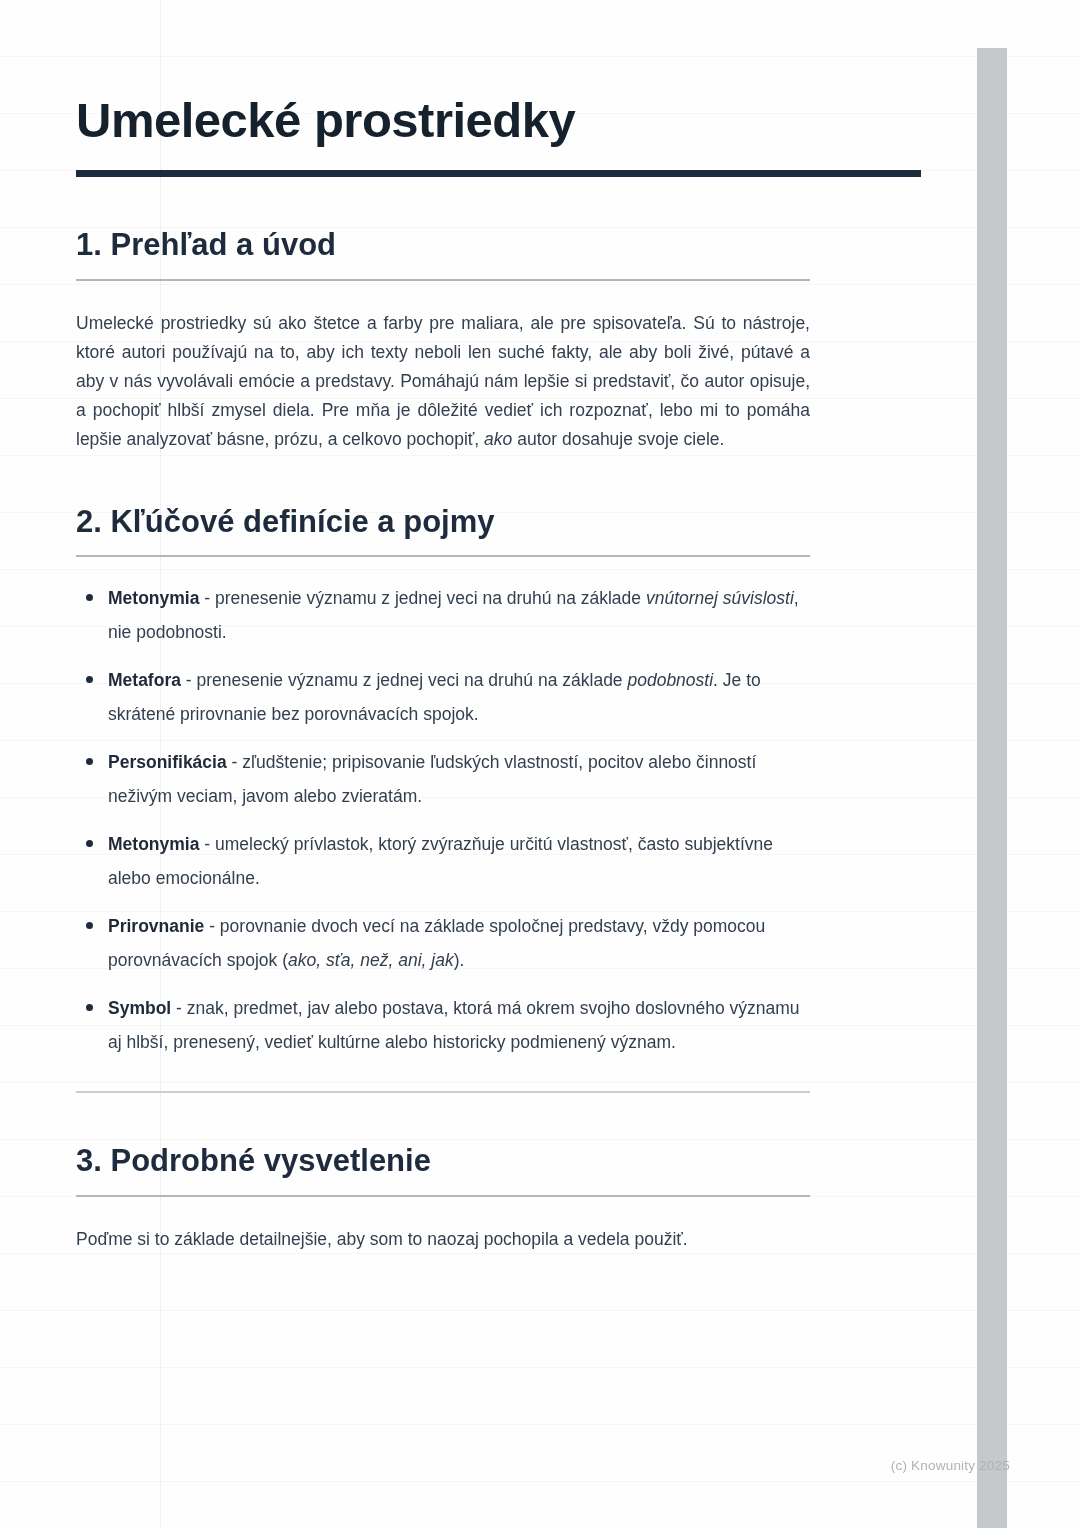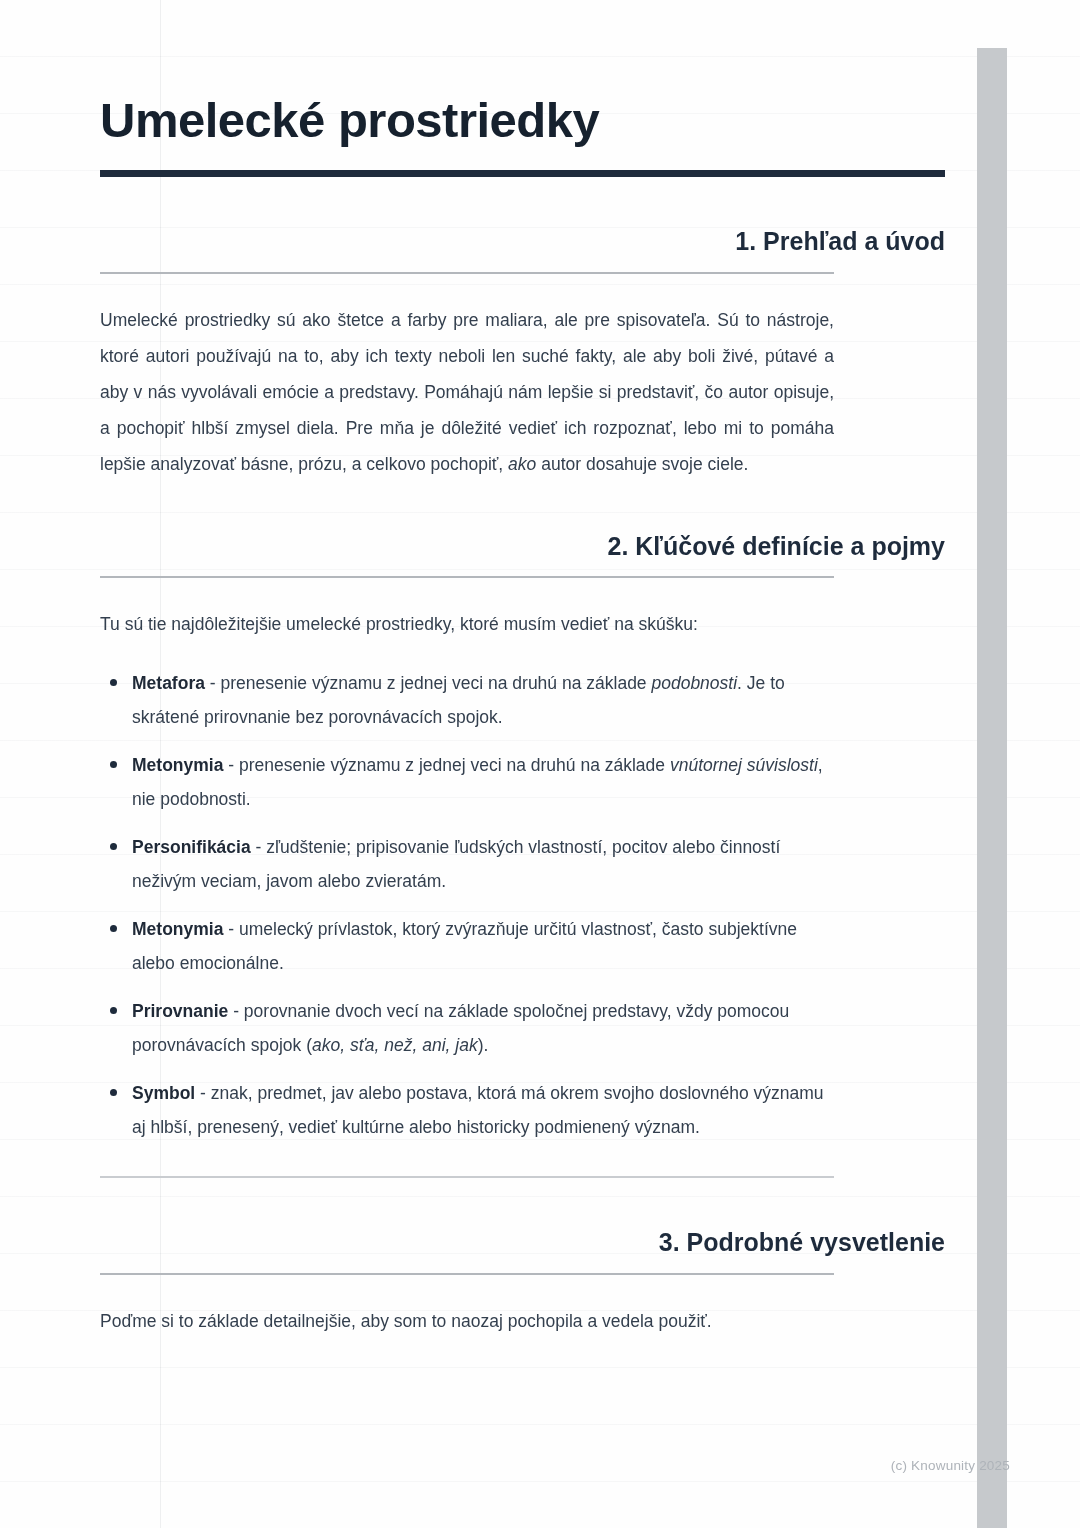--- a/index.html
+++ b/index.html
@@ -35,21 +35,21 @@
     position: absolute;
     left: 977px;
     top: 48px;
     width: 30px;
     height: 1480px;
     background: #c6c9cc;
     z-index: 2;
   }
   .content {
     position: absolute;
-    left: 100px;
+    left: 76px;
     top: 0;
     width: 845px;
     z-index: 3;
     color: #333f4e;
   }
   h1.doc-title {
     margin: 94px 0 0 0;
     font-size: 49px;
     line-height: 1.1;
     font-weight: 700;
@@ -57,37 +57,36 @@
     color: #16212e;
   }
   .title-rule {
     margin-top: 22px;
     width: 845px;
     height: 7px;
     background: #1e2b3c;
   }
   h2.section-heading {
     margin: 50px 0 0 0;
-    font-size: 25px;
+    font-size: 31px;
     line-height: 1.15;
     font-weight: 700;
     color: #1e2b3c;
-    text-align: right;
   }
   .heading-rule {
     margin-top: 16px;
     width: 734px;
     height: 2px;
     background: #b3b7bc;
   }
   p.body-text {
     margin: 28px 0 0 0;
     width: 734px;
     font-size: 17.5px;
-    line-height: 36px;
+    line-height: 29px;
     color: #333f4e;
   }
   p.justified {
     text-align: justify;
   }
   ul.definition-list {
     margin: 24px 0 0 0;
     padding: 0;
     width: 734px;
     list-style: none;
@@ -144,25 +143,24 @@
 
     <h1 class="doc-title">Umelecké prostriedky</h1>
     <div class="title-rule"></div>
 
     <h2 class="section-heading">1. Prehľad a úvod</h2>
     <div class="heading-rule"></div>
     <p class="body-text justified"><span>Umelecké prostriedky sú ako štetce a farby pre maliara, ale pre spisovateľa. Sú to nástroje, ktoré autori používajú na to, aby ich texty neboli len suché fakty, ale aby boli živé, pútavé a aby v nás vyvolávali emócie a predstavy. Pomáhajú nám lepšie si predstaviť, čo autor opisuje, a pochopiť hlbší zmysel diela. Pre mňa je dôležité vedieť ich rozpoznať, lebo mi to pomáha lepšie analyzovať básne, prózu, a celkovo pochopiť, </span><em>ako</em><span> autor dosahuje svoje ciele.</span></p>
 
     <h2 class="section-heading">2. Kľúčové definície a pojmy</h2>
     <div class="heading-rule"></div>
-    <p class="body-text">Tu sú tie najdôležitejšie umelecké prostriedky, ktoré musím vedieť na skúšku:</p>
 
     <ul class="definition-list">
+      <li><span class="term">Metonymia</span><span> - prenesenie významu z jednej veci na druhú na základe </span><em>vnútornej súvislosti</em><span>, nie podobnosti.</span></li>
       <li><span class="term">Metafora</span><span> - prenesenie významu z jednej veci na druhú na základe </span><em>podobnosti</em><span>. Je to skrátené prirovnanie bez porovnávacích spojok.</span></li>
-      <li><span class="term">Metonymia</span><span> - prenesenie významu z jednej veci na druhú na základe </span><em>vnútornej súvislosti</em><span>, nie podobnosti.</span></li>
       <li><span class="term">Personifikácia</span><span> - zľudštenie; pripisovanie ľudských vlastností, pocitov alebo činností neživým veciam, javom alebo zvieratám.</span><em></em><span></span></li>
       <li><span class="term">Metonymia</span><span> - umelecký prívlastok, ktorý zvýrazňuje určitú vlastnosť, často subjektívne alebo emocionálne.</span><em></em><span></span></li>
       <li><span class="term">Prirovnanie</span><span> - porovnanie dvoch vecí na základe spoločnej predstavy, vždy pomocou porovnávacích spojok (</span><em>ako, sťa, než, ani, jak</em><span>).</span></li>
       <li><span class="term">Symbol</span><span> - znak, predmet, jav alebo postava, ktorá má okrem svojho doslovného významu aj hlbší, prenesený, vedieť kultúrne alebo historicky podmienený význam.</span><em></em><span></span></li>
     </ul>
 
     <div class="divider"></div>
 
     <h2 class="section-heading">3. Podrobné vysvetlenie</h2>
     <div class="heading-rule"></div>

